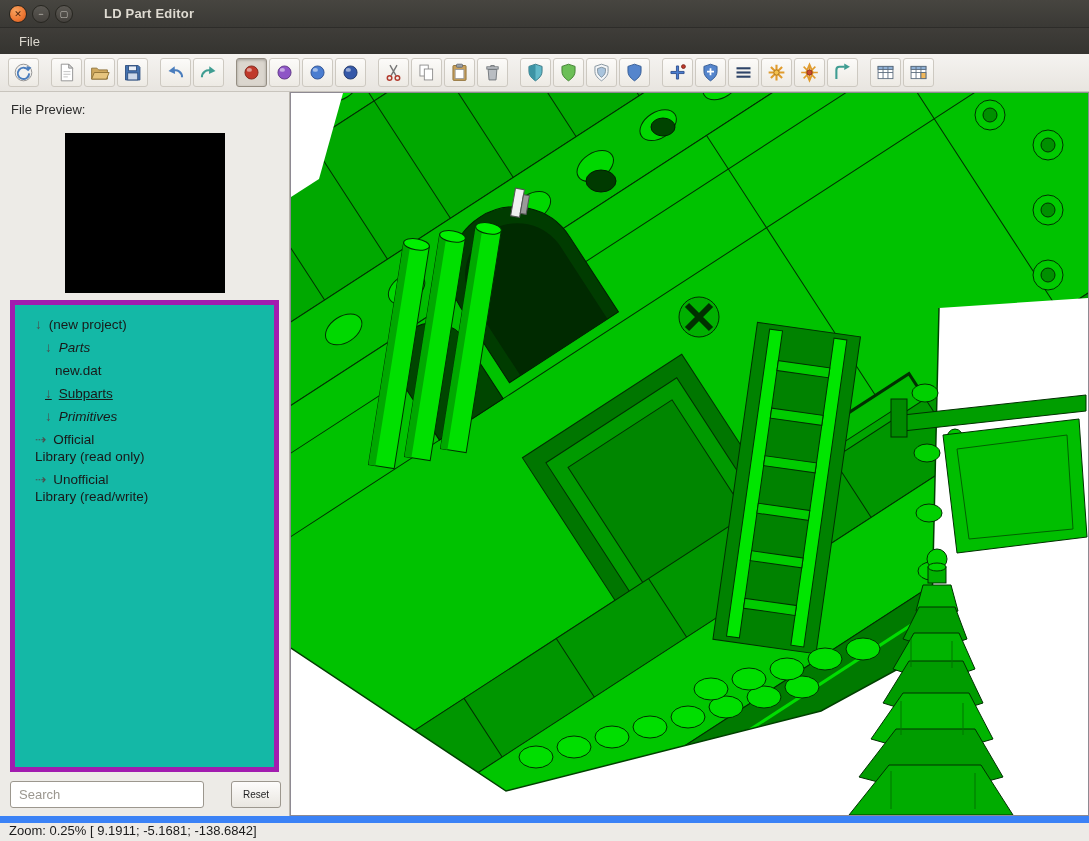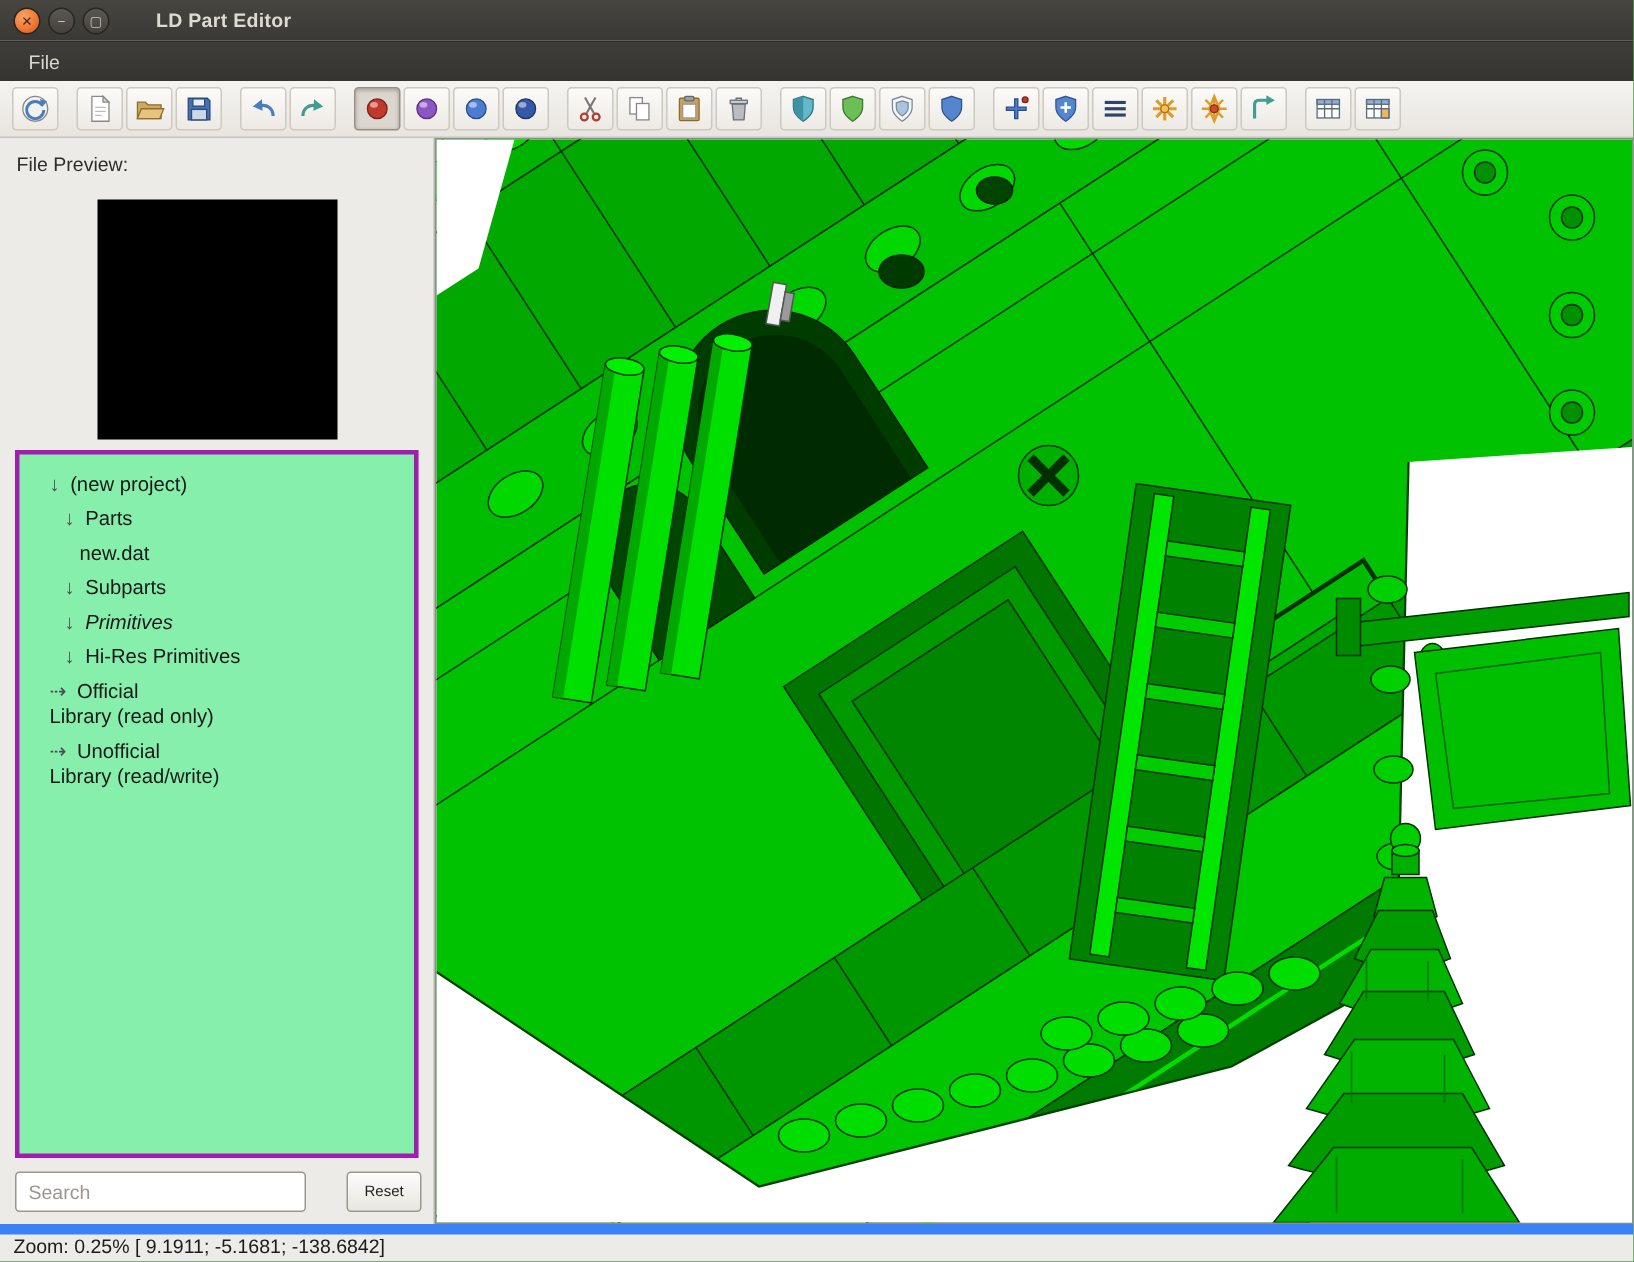--- a/index.html
+++ b/index.html
@@ -27,21 +27,21 @@
   
   .content{flex:1;display:flex;min-height:0}
   .sidebar{flex:0 0 290px;width:290px;background:#edebe7;border-right:1px solid #b9b5ae;padding:8px 10px;display:flex;flex-direction:column;box-sizing:border-box}
   .fp-label{font-size:13px;color:#2c2c2c;margin:2px 0 7px 1px}
   .combo{height:27px;border:1px solid #9c978e;border-radius:3px;background:linear-gradient(#fdfcfb,#eeebe6);display:flex;align-items:center;justify-content:space-between;padding:0 9px;font-size:13px;color:#1f1f1f;cursor:default}
   .combo-arrows{display:flex;flex-direction:column;gap:2px}
   .combo-arrows i{display:block;width:0;height:0;border-left:4px solid transparent;border-right:4px solid transparent}
   .arrow-up{border-bottom:5px solid #55524d}
   .arrow-down{border-top:5px solid #55524d}
   .preview{width:160px;height:160px;background:#000;margin:9px auto 7px}
-  .tree-panel{flex:1;border:3px solid #a21caf;background:#86efac;padding:8px 6px;font-size:13.5px;color:#191919;overflow:hidden}
+  .tree-panel{flex:1;border:5px solid #a21caf;background:#14b8a6;padding:8px 6px;font-size:13.5px;color:#191919;overflow:hidden}
   .tree-item{line-height:17px;padding:3px 0;cursor:default}
   .tree-arrow{color:#4c4c4c;margin-right:7px}
   .tree-label{white-space:pre-line}
   .search-row{display:flex;gap:27px;margin-top:9px}
   .search-input{flex:1;height:27px;border:1px solid #9c978e;border-radius:3px;padding:0 8px;font-size:13px;background:#fff;color:#222;box-sizing:border-box;font-family:inherit}
   .search-input::placeholder{color:#9b978f}
   .reset-btn{flex:0 0 auto;height:27px;padding:0 11px;font-size:10px;border:1px solid #9c978e;border-radius:3px;background:linear-gradient(#fdfcfb,#e9e6e0);color:#1f1f1f;font-family:inherit;cursor:default}
 
   .viewport{flex:1;position:relative;background:#fff;border:1px solid #8e8a92;box-sizing:border-box;min-width:0}
   .scene{position:absolute;left:0;top:0;width:100%;height:100%;display:block}
@@ -336,25 +336,24 @@
       </div>
     </div>
 
   <div class="content">
 
     <div class="sidebar">
       <div class="fp-label">File Preview:</div>
       <div class="preview"></div>
       <div class="tree-panel" id="tree">
           <div class="tree-item" style="padding-left: 14px;"><span class="tree-arrow">↓</span><span class="tree-label">(new project)</span></div>
-          <div class="tree-item" style="padding-left: 24px;"><span class="tree-arrow">↓</span><span class="tree-label">Parts</span></div>
+          <div class="tree-item" style="padding-left: 24px; font-style: italic;"><span class="tree-arrow">↓</span><span class="tree-label">Parts</span></div>
           <div class="tree-item" style="padding-left: 34px;"><span class="tree-label">new.dat</span></div>
-          <div class="tree-item" style="padding-left: 24px;"><span class="tree-arrow">↓</span><span class="tree-label">Subparts</span></div>
+          <div class="tree-item" style="padding-left: 24px; text-decoration: underline;"><span class="tree-arrow">↓</span><span class="tree-label">Subparts</span></div>
           <div class="tree-item" style="padding-left: 24px; font-style: italic;"><span class="tree-arrow">↓</span><span class="tree-label">Primitives</span></div>
-          <div class="tree-item" style="padding-left: 24px;"><span class="tree-arrow">↓</span><span class="tree-label">Hi-Res Primitives</span></div>
           <div class="tree-item" style="padding-left: 14px;"><span class="tree-arrow">⇢</span><span class="tree-label">Official
 Library (read only)</span></div>
           <div class="tree-item" style="padding-left: 14px;"><span class="tree-arrow">⇢</span><span class="tree-label">Unofficial
 Library (read/write)</span></div>
         </div>
       <div class="search-row">
         <input class="search-input" placeholder="Search" style="">
         <button class="reset-btn">Reset</button>
       </div>
     </div>

